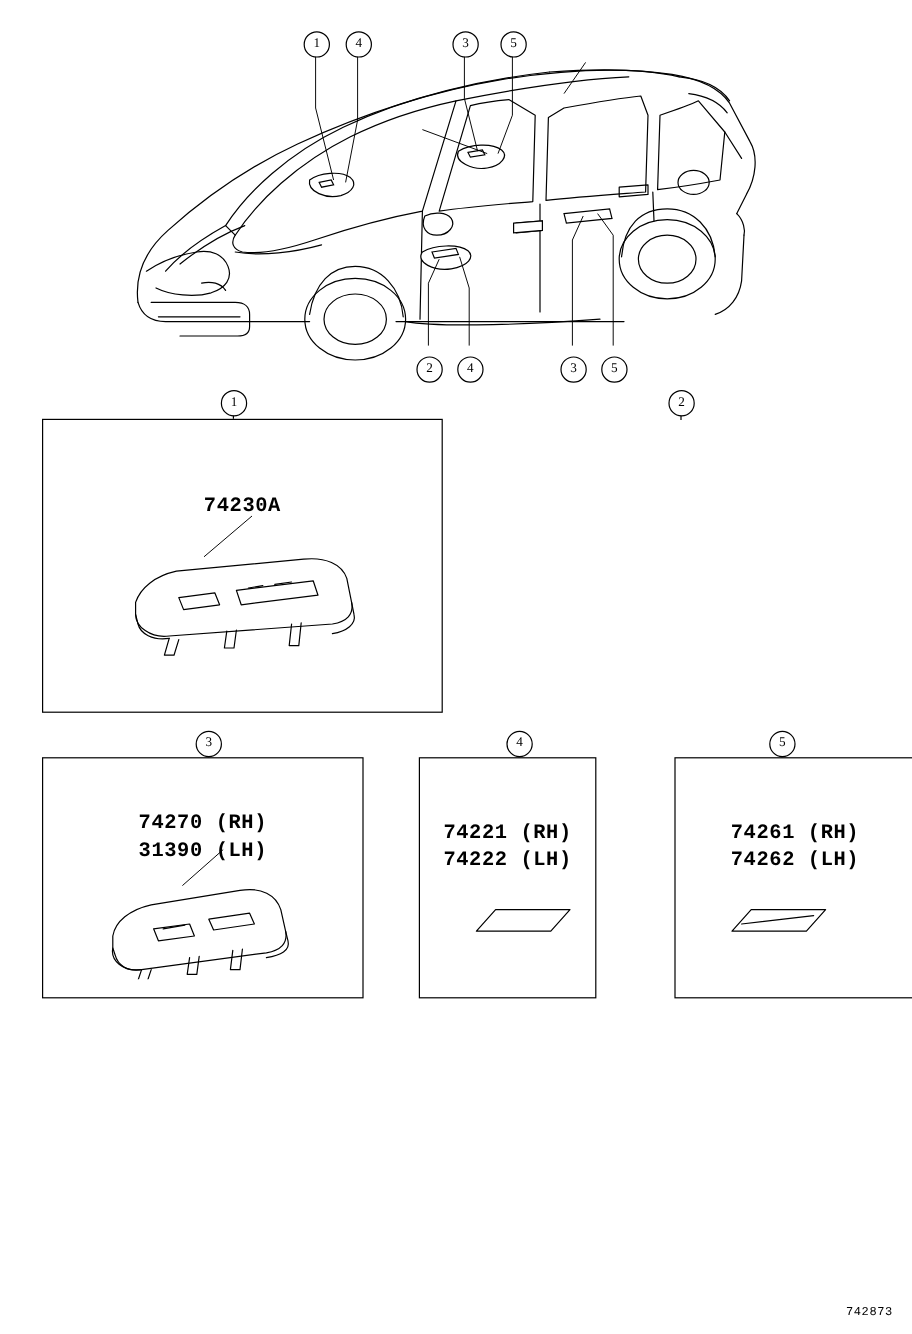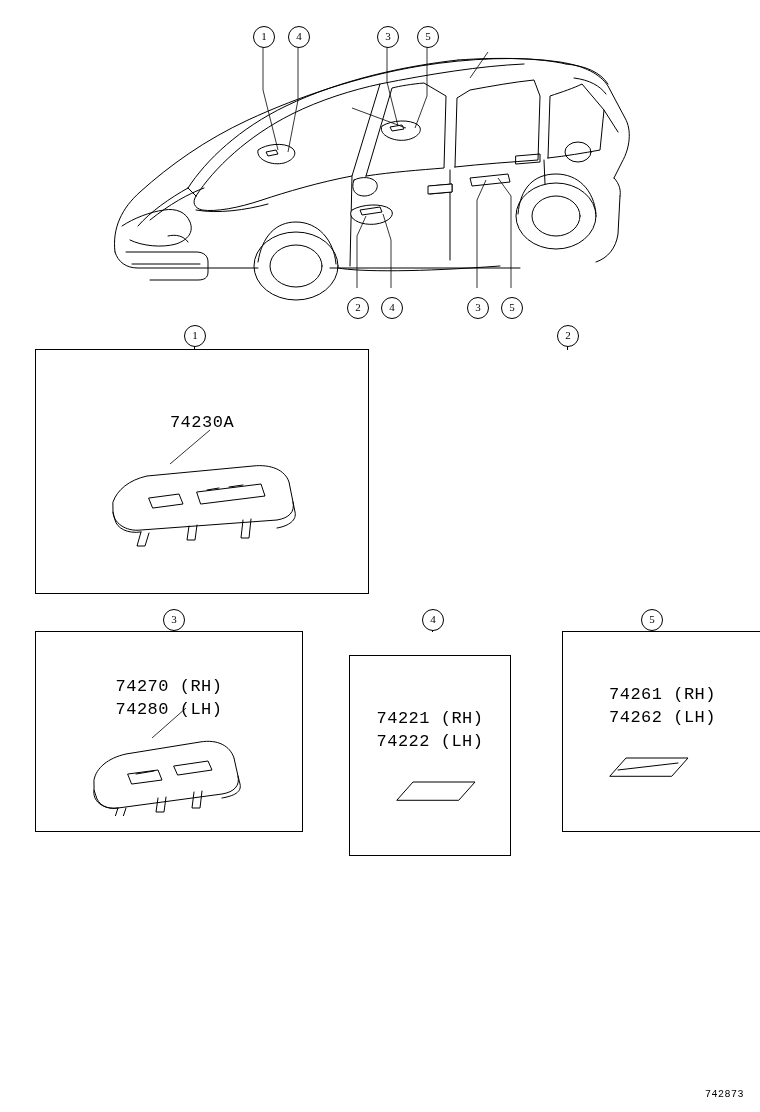--- a/index.html
+++ b/index.html
@@ -40,21 +40,21 @@
     position: absolute;
     border: 1px solid #000;
     background: #fff;
     box-sizing: border-box;
   }
   .panel-label {
     position: absolute;
     width: 100%;
     text-align: center;
     font-family: "Liberation Mono", monospace;
-    font-weight: normal;
+    font-weight: bold;
     font-size: 17px;
     letter-spacing: 0.5px;
     white-space: pre-line;
     line-height: 1.35;
   }
   .tick {
     position: absolute;
     border-left: 1px solid #000;
     width: 0;
   }
@@ -200,42 +200,42 @@
     </svg>
   </div>
 
   <div class="bubble" style="left:557px; top:325px;">2</div>
   <div class="tick" style="left:567px; top:345px; height:5px;"></div>
 
   <div class="bubble" style="left:163px; top:609px;">3</div>
   <div class="tick" style="left:173px; top:629px; height:3px;"></div>
   <div class="panel" style="left:35px; top:631px; width:268px; height:201px;">
     <div class="panel-label" style="top:44px;">74270 (RH)
-74280 (LH)</div>
+31390 (LH)</div>
     <svg width="160" height="80" viewBox="0 0 160 80" style="position:absolute; left:48px; top:104px;">
       <g class="dg">
         <path d="M10 44 C12 32 24 22 42 18 L116 6 C134 3 146 10 150 22 L154 40 C156 50 150 56 138 58 L34 72 C18 74 8 64 10 54 Z"></path>
         <path d="M10 54 L12 60 C14 68 22 74 34 72"></path>
         <path d="M154 40 L156 48 C158 56 150 60 138 62"></path>
         <path d="M44 38 L74 34 L78 44 L48 48 Z"></path>
         <path d="M52 38 L70 35"></path>
         <path d="M90 30 L124 25 L128 34 L94 39 Z"></path>
         <path d="M34 72 L30 84 L38 84 L42 72"></path>
         <path d="M110 56 L108 72 L116 72 L118 55"></path>
         <path d="M74 62 L72 76 L80 76 L82 61"></path>
       </g>
     </svg>
     <svg width="54" height="38" viewBox="0 0 54 38" style="position:absolute; left:104px; top:74px;">
       <path class="lead" d="M46 2 L12 32"></path>
     </svg>
   </div>
 
   <div class="bubble" style="left:422px; top:609px;">4</div>
   <div class="tick" style="left:432px; top:629px; height:3px;"></div>
-  <div class="panel" style="left:349px; top:631px; width:162px; height:201px;margin-top:24px;">
+  <div class="panel" style="left:349px; top:631px; width:148px; height:201px;">
     <div class="panel-label" style="top:52px;">74221 (RH)
 74222 (LH)</div>
     <svg width="90" height="34" viewBox="0 0 90 34" style="position:absolute; left:41px; top:120px;">
       <g class="dg">
         <path d="M6 24 L22 6 L84 6 L68 24 Z"></path>
       </g>
     </svg>
   </div>
 
   <div class="bubble" style="left:641px; top:609px;">5</div>

